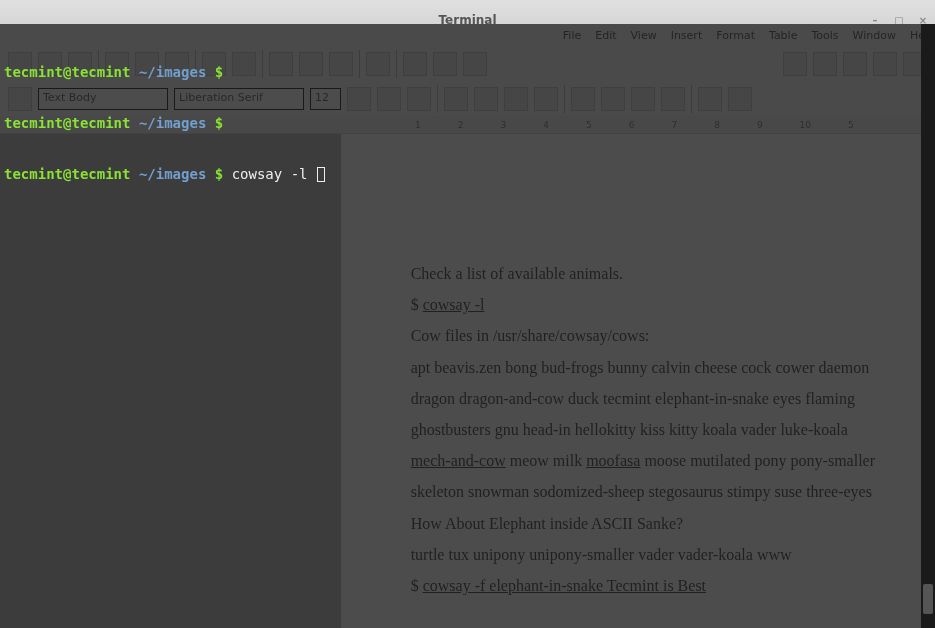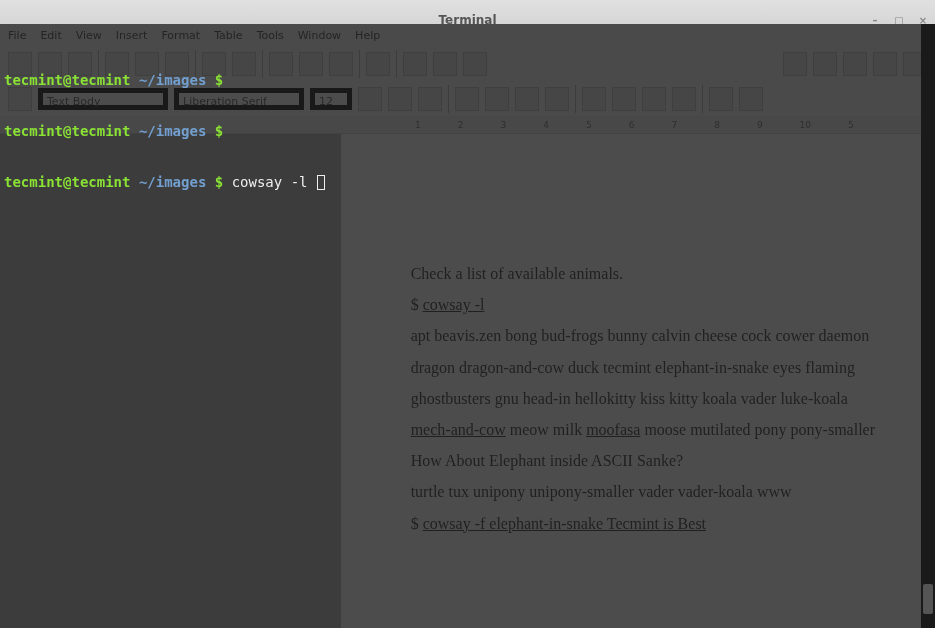--- a/index.html
+++ b/index.html
@@ -61,20 +61,21 @@
     }
     .bg-menubar {
       background: #f0f0f0;
       height: 22px;
       display: flex;
       align-items: center;
       padding-left: 8px;
       gap: 14px;
       font-size: 11px;
       color: #333;
+      justify-content: flex-end;
     }
     .bg-toolbar {
       background: #f0f0f0;
       height: 36px;
       display: flex;
       align-items: center;
       padding: 0 8px;
       gap: 6px;
     }
     .bg-tool {
@@ -89,21 +90,21 @@
       height: 34px;
       display: flex;
       align-items: center;
       padding: 0 8px;
       gap: 6px;
     }
     .bg-sel {
       height: 22px;
       width: 130px;
       background: #fff;
-      border: 5px solid #000000;
+      border: 1px solid #000000;
       font-size: 11px;
       padding: 2px 4px;
       color: #444;
     }
     .bg-ruler {
       background: #e8e8e8;
       height: 18px;
       border-bottom: 1px solid #ccc;
       display: flex;
       align-items: center;
@@ -130,21 +131,21 @@
       color: #222;
     }
     .bg-page p { margin: 0; white-space: nowrap; }
     .underline { text-decoration: underline; }
     
     .terminal {
       position: absolute;
       top: 24px;
       left: 0;
       right: 15px;
-      padding: 14px 4px;
+      padding: 6px 4px;
       line-height: 17px;
       color: #f0f0f0;
       white-space: pre;
       font-size: 14px;
       font-family: "DejaVu Sans Mono", monospace;
     }
     .term-line {
       display: block;
     }
     .user { color: #8ae234; font-weight: bold; }
@@ -228,21 +229,21 @@
     <div class="bg-tool"></div>
     <div class="bg-tool"></div>
     <div class="bg-tool"></div>
     <div class="bg-tool"></div>
     <div class="bg-tool"></div>
   </div>
   <div class="bg-format">
     <div class="bg-tool"></div>
     <div class="bg-sel">Text Body</div>
     <div class="bg-sel">Liberation Serif</div>
-    <div class="bg-sel" style="width:42px">12</div>
+    <div class="bg-sel" style="width:31px">12</div>
     <div class="bg-tool"></div>
     <div class="bg-tool"></div>
     <div class="bg-tool"></div>
     <div class="bg-tool sep"></div>
     <div class="bg-tool"></div>
     <div class="bg-tool"></div>
     <div class="bg-tool"></div>
     <div class="bg-tool"></div>
     <div class="bg-tool sep"></div>
     <div class="bg-tool"></div>
@@ -264,24 +265,26 @@
     <span>8</span>
     <span>9</span>
     <span>10</span>
     <span>5</span>
   </div>
   <div class="bg-doc">
     <div class="bg-sidebar"></div>
     <div class="bg-page">
       <p>Check a list of available animals.</p>
       <p><span>$ </span><span class="underline">cowsay -l</span></p>
+      <p>Cow files in /usr/share/cowsay/cows:</p>
       <p>apt beavis.zen bong bud-frogs bunny calvin cheese cock cower daemon</p>
       <p>dragon dragon-and-cow duck tecmint elephant-in-snake eyes flaming</p>
       <p>ghostbusters gnu head-in hellokitty kiss kitty koala vader luke-koala</p>
       <p><span class="underline">mech-and-cow</span><span> meow milk </span><span class="underline">moofasa</span><span> moose mutilated pony pony-smaller</span></p>
+      <p>skeleton snowman sodomized-sheep stegosaurus stimpy suse three-eyes</p>
       <p>How About Elephant inside ASCII Sanke?</p>
       <p>turtle tux unipony unipony-smaller vader vader-koala www</p>
       <p><span>$ </span><span class="underline">cowsay -f elephant-in-snake Tecmint is Best</span></p>
     </div>
   </div>
 </div>
 
 <div class="terminal">
   <span class="term-line"><span class="user">tecmint</span><span class="user">@</span><span class="host">tecmint</span><span class="cmd"> </span><span class="path">~/images</span><span class="prompt"> $</span><span class="cmd"> </span></span>
   <span class="term-line"><span class="user">tecmint</span><span class="user">@</span><span class="host">tecmint</span><span class="cmd"> </span><span class="path">~/images</span><span class="prompt"> $</span><span class="cmd"> </span></span>

